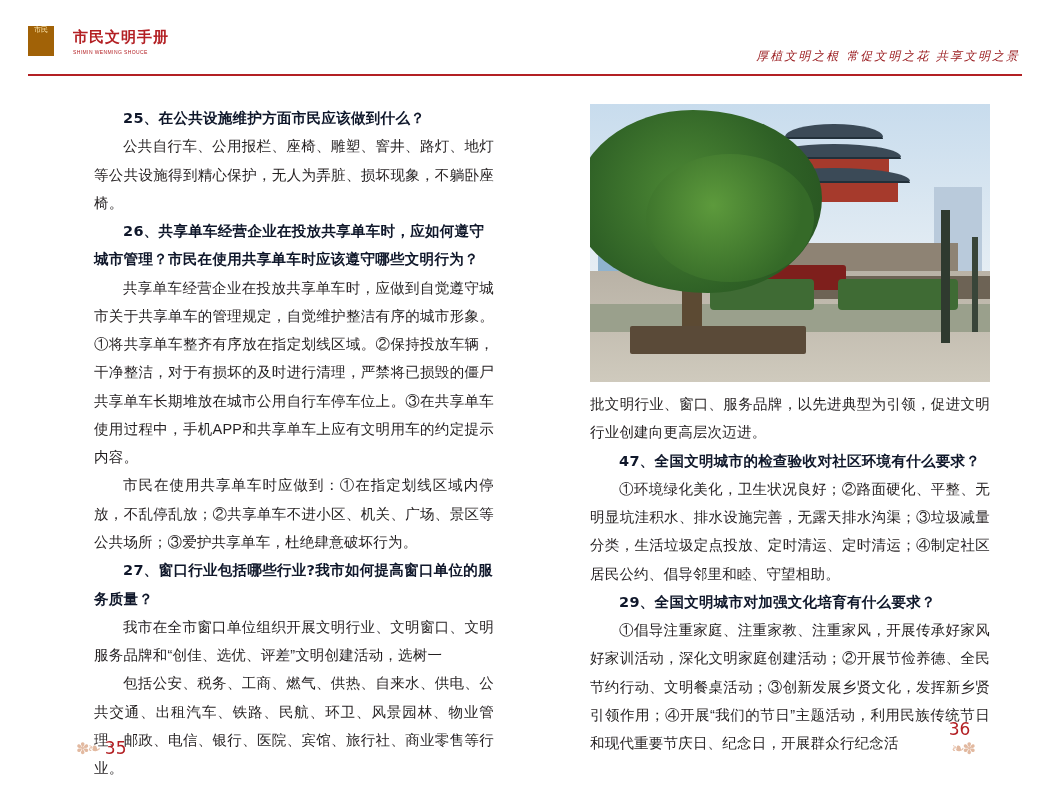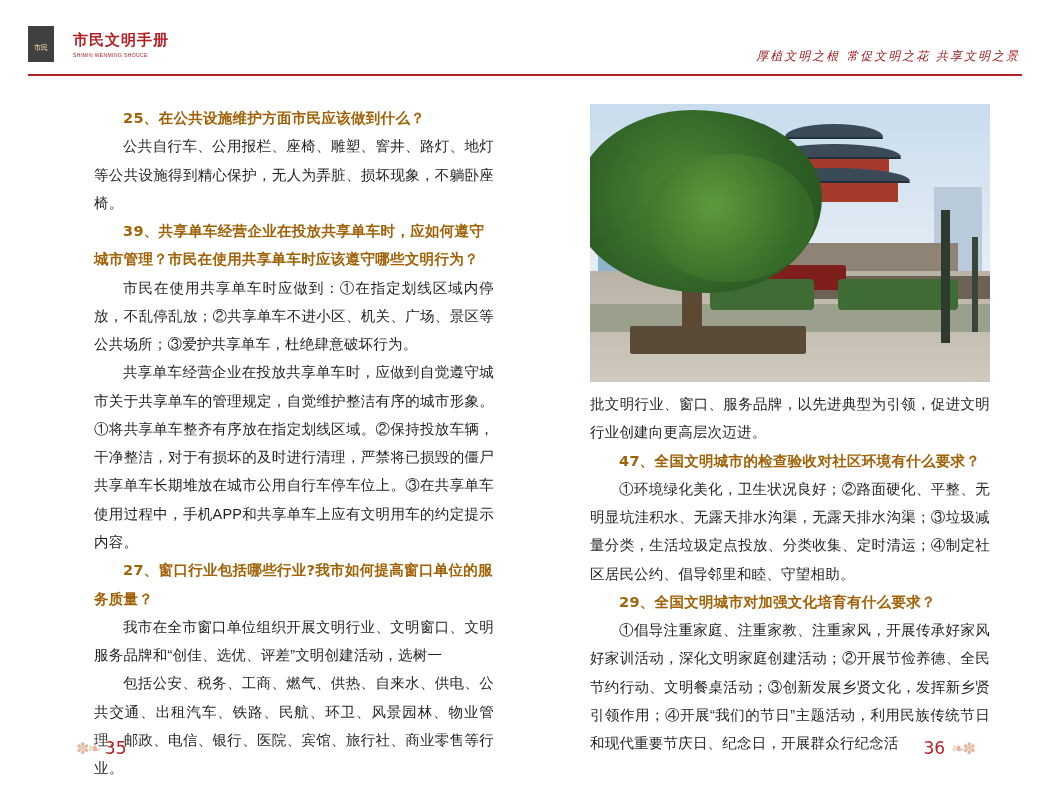--- a/index.html
+++ b/index.html
@@ -32,26 +32,26 @@
   .logo-block {
     position: absolute;
     left: 28px;
     top: 26px;
     display: flex;
     align-items: center;
   }
   .logo-seal {
     width: 26px;
     height: 30px;
-    background: #404040;
+    background: #a16207;
     color: #ffe9b0;
     font-size: 7px;
     line-height: 9px;
     text-align: center;
-    padding: 18px 1px;
+    padding: 0 1px;
     box-sizing: border-box;
     letter-spacing: 0px;
     font-family: "DejaVu Sans", sans-serif;
   }
   .logo-text {
     margin-left: 19px;
   }
   .logo-title {
     color: #b32024;
     font-size: 15px;
@@ -93,21 +93,21 @@
     position: absolute;
     top: 104px;
     width: 400px;
     font-size: 14.5px;
     line-height: 1.95;
   }
   .col-left { left: 94px; }
   .col-right { left: 590px; }
 
   .q {
-    color: #a16207;
+    color: #0f172a;
     font-weight: bold;
     text-indent: 2em;
     margin: 0;
     font-family: "DejaVu Sans", sans-serif;
     letter-spacing: 0.3px;
   }
   .p {
     margin: 0;
     text-indent: 2em;
     font-family: Liberation Sans, sans-serif;
@@ -280,21 +280,21 @@
   .pagenum {
     position: absolute;
     bottom: 28px;
     font-size: 17px;
     color: #b32024;
     font-family: "DejaVu Sans", sans-serif;
     display: flex;
     align-items: center;
   }
   .pagenum.left { left: 76px; }
-  .pagenum.right { right: 76px; }
+  .pagenum.right { right: 76px; flex-direction: column; }
   .orn {
     color: #e2b9a0;
     font-size: 16px;
     letter-spacing: -2px;
   }
   .pagenum.left .orn { margin-right: 6px; }
   .pagenum.right .orn { margin-left: 6px; }
 </style>
 </head>
 <body>
@@ -309,23 +309,23 @@
         <div class="logo-sub">SHIMIN WENMING SHOUCE</div>
       </div>
     </div>
     <div class="header-slogan">厚植文明之根  常促文明之花  共享文明之景</div>
     <div class="header-rule"></div>
   </div>
 
   <div class="col col-left">
     <p class="q">25、在公共设施维护方面市民应该做到什么？</p>
     <p class="p">公共自行车、公用报栏、座椅、雕塑、窨井、路灯、地灯等公共设施得到精心保护，无人为弄脏、损坏现象，不躺卧座椅。</p>
-    <p class="q">39、共享单车经营企业在投放共享单车时，应如何遵守城市管理？市民在使用共享单车时应该遵守哪些文明行为？</p>
+    <p class="q">26、共享单车经营企业在投放共享单车时，应如何遵守城市管理？市民在使用共享单车时应该遵守哪些文明行为？</p>
+    <p class="p">共享单车经营企业在投放共享单车时，应做到自觉遵守城市关于共享单车的管理规定，自觉维护整洁有序的城市形象。①将共享单车整齐有序放在指定划线区域。②保持投放车辆，干净整洁，对于有损坏的及时进行清理，严禁将已损毁的僵尸共享单车长期堆放在城市公用自行车停车位上。③在共享单车使用过程中，手机APP和共享单车上应有文明用车的约定提示内容。</p>
     <p class="p">市民在使用共享单车时应做到：①在指定划线区域内停放，不乱停乱放；②共享单车不进小区、机关、广场、景区等公共场所；③爱护共享单车，杜绝肆意破坏行为。</p>
-    <p class="p">共享单车经营企业在投放共享单车时，应做到自觉遵守城市关于共享单车的管理规定，自觉维护整洁有序的城市形象。①将共享单车整齐有序放在指定划线区域。②保持投放车辆，干净整洁，对于有损坏的及时进行清理，严禁将已损毁的僵尸共享单车长期堆放在城市公用自行车停车位上。③在共享单车使用过程中，手机APP和共享单车上应有文明用车的约定提示内容。</p>
     <p class="q">27、窗口行业包括哪些行业?我市如何提高窗口单位的服务质量？</p>
     <p class="p">我市在全市窗口单位组织开展文明行业、文明窗口、文明服务品牌和“创佳、选优、评差”文明创建活动，选树一</p>
     <p class="p">包括公安、税务、工商、燃气、供热、自来水、供电、公共交通、出租汽车、铁路、民航、环卫、风景园林、物业管理、邮政、电信、银行、医院、宾馆、旅行社、商业零售等行业。</p>
   </div>
 
   <div class="col col-right">
     <div class="photo">
       <div class="sky"></div>
       <div class="buildingL"></div>
       <div class="buildingR"></div>
@@ -346,21 +346,21 @@
       <div class="tree-trunk"></div>
       <div class="tree-crown"></div>
       <div class="tree-crown2"></div>
       <div class="platform"></div>
       <div class="lamp"></div>
       <div class="lamp2"></div>
     </div>
 
     <p class="p noindent">批文明行业、窗口、服务品牌，以先进典型为引领，促进文明行业创建向更高层次迈进。</p>
     <p class="q">47、全国文明城市的检查验收对社区环境有什么要求？</p>
-    <p class="p">①环境绿化美化，卫生状况良好；②路面硬化、平整、无明显坑洼积水、无露天排水沟渠，无露天排水沟渠；③垃圾减量分类，生活垃圾定点投放、分类收集、定时清运；④制定社区居民公约、倡导邻里和睦、守望相助。</p>
+    <p class="p">①环境绿化美化，卫生状况良好；②路面硬化、平整、无明显坑洼积水、排水设施完善，无露天排水沟渠；③垃圾减量分类，生活垃圾定点投放、定时清运、定时清运；④制定社区居民公约、倡导邻里和睦、守望相助。</p>
     <p class="q">29、全国文明城市对加强文化培育有什么要求？</p>
     <p class="p">①倡导注重家庭、注重家教、注重家风，开展传承好家风好家训活动，深化文明家庭创建活动；②开展节俭养德、全民节约行动、文明餐桌活动；③创新发展乡贤文化，发挥新乡贤引领作用；④开展“我们的节日”主题活动，利用民族传统节日和现代重要节庆日、纪念日，开展群众行纪念活</p>
   </div>
 
   <div class="pagenum left">
     <span class="orn">✽❧</span>
     <span>35</span>
   </div>
   <div class="pagenum right">
     <span>36</span>

